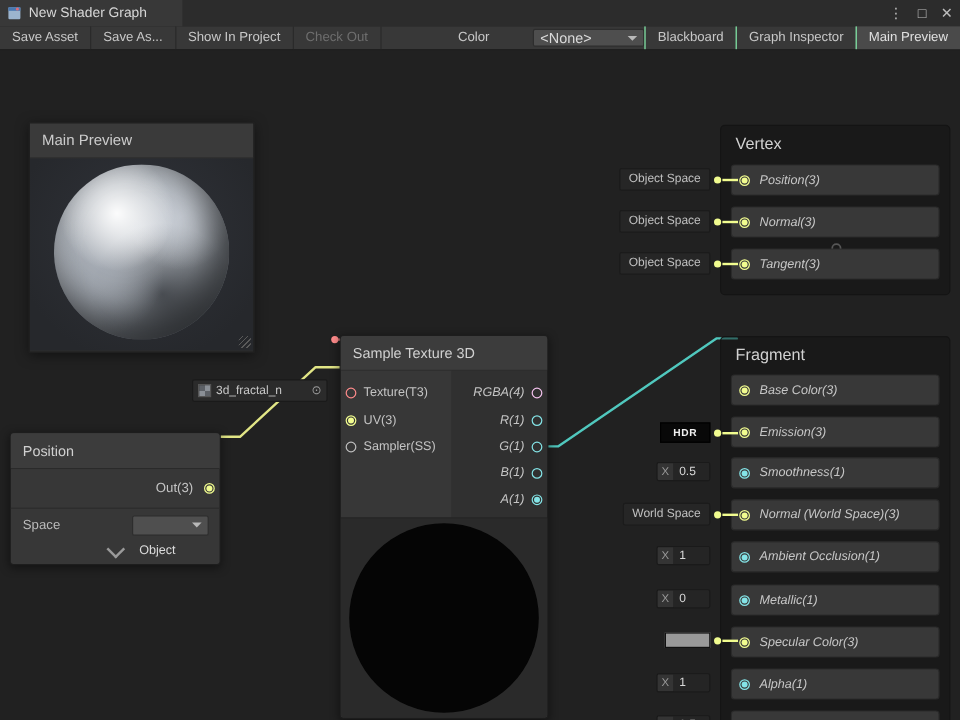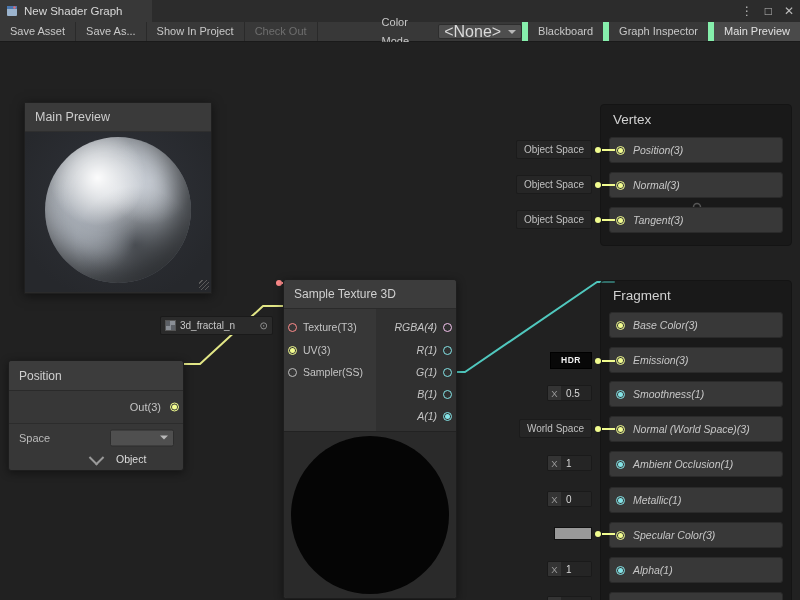--- a/index.html
+++ b/index.html
@@ -10,31 +10,31 @@
   #titlebar{position:absolute;left:0;top:0;width:800px;height:22px;background:#2c2c2c;}
   #tab{position:absolute;left:0;top:0;width:152px;height:22px;background:#383838;
        display:flex;align-items:center;gap:6px;padding-left:6px;box-sizing:border-box;
        font-size:11.5px;color:#d8d8d8;}
   #win-controls{position:absolute;right:6px;top:0;height:22px;display:flex;align-items:center;gap:12px;
        font-size:12px;color:#bdbdbd;}
   #win-controls span{cursor:default;}
 
   
   #toolbar{position:absolute;left:0;top:22px;width:800px;height:20px;background:#383838;
-       border-bottom:1px solid #1a1a1a;display:flex;align-items:center;font-size:11px;box-sizing:border-box;}
+       border-bottom:1px solid #1a1a1a;display:flex;align-items:flex-start;font-size:11px;box-sizing:border-box;}
   .tbtn{padding:0 10px;line-height:19px;border-right:1px solid #2a2a2a;color:#c8c8c8;white-space:nowrap;}
   .tbtn.disabled{color:#6e6e6e;}
   .tlabel{padding:0 8px;line-height:19px;margin-left:56px;color:#c8c8c8;border:none;}
   #color-mode-dd{align-self:center;height:15px;width:96px;background:#4e4e4e;border:1px solid #2d2d2d;
        border-radius:2px;display:flex;align-items:center;padding:0 5px;gap:4px;box-sizing:border-box;}
-  #color-mode-dd .val{flex:1;font-size:16px;color:#dadada;line-height:14px;}
+  #color-mode-dd .val{flex:1;font-size:12px;color:#dadada;line-height:14px;}
   .dd-arrow{width:0;height:0;border-left:4px solid transparent;border-right:4px solid transparent;
        border-top:4px solid #b8b8b8;}
   #toolbar-right{margin-left:auto;display:flex;}
-  .tbtn.right{border-right:none;border-left:6px solid #86efac;}
+  .tbtn.right{border-right:none;border-left:1px solid #86efac;}
   .tbtn.active{background:#4a4a4a;color:#e0e0e0;}
 
   
   #graph{position:absolute;left:0;top:42px;width:800px;height:558px;background:#212121;}
   #wires{position:absolute;left:0;top:0;pointer-events:none;}
 
   
   .node{position:absolute;background:#373737;border:1px solid #1d1d1d;border-radius:3px;
         box-shadow:0 2px 8px rgba(0,0,0,.45);}
   .node-header{height:28px;background:#3c3c3c;border-bottom:1px solid #2a2a2a;display:flex;align-items:center;

